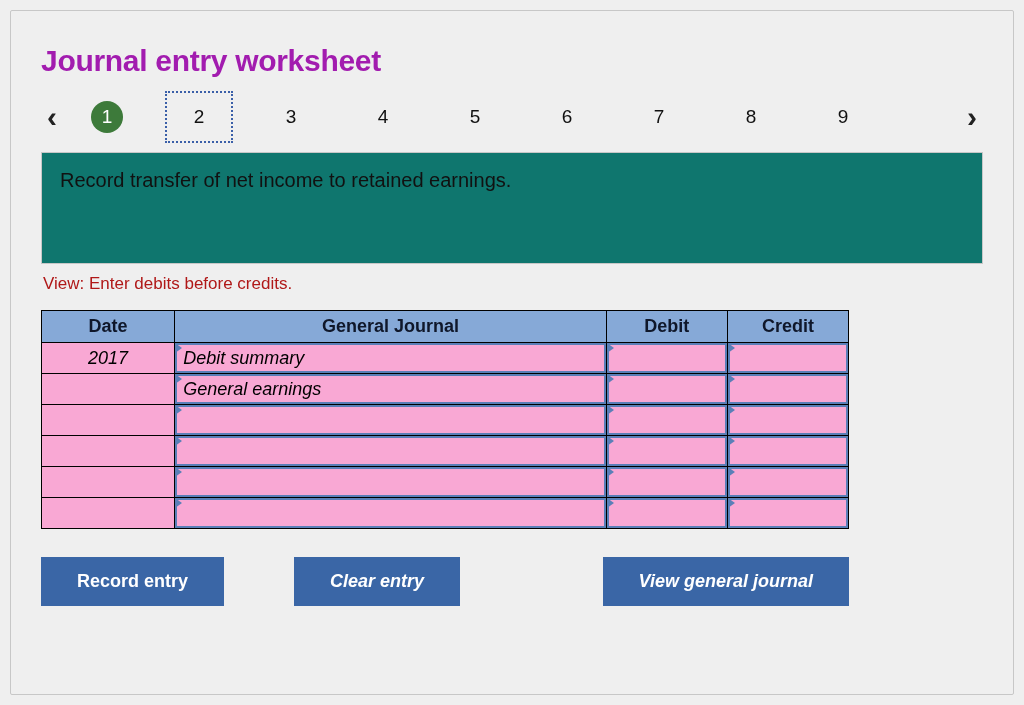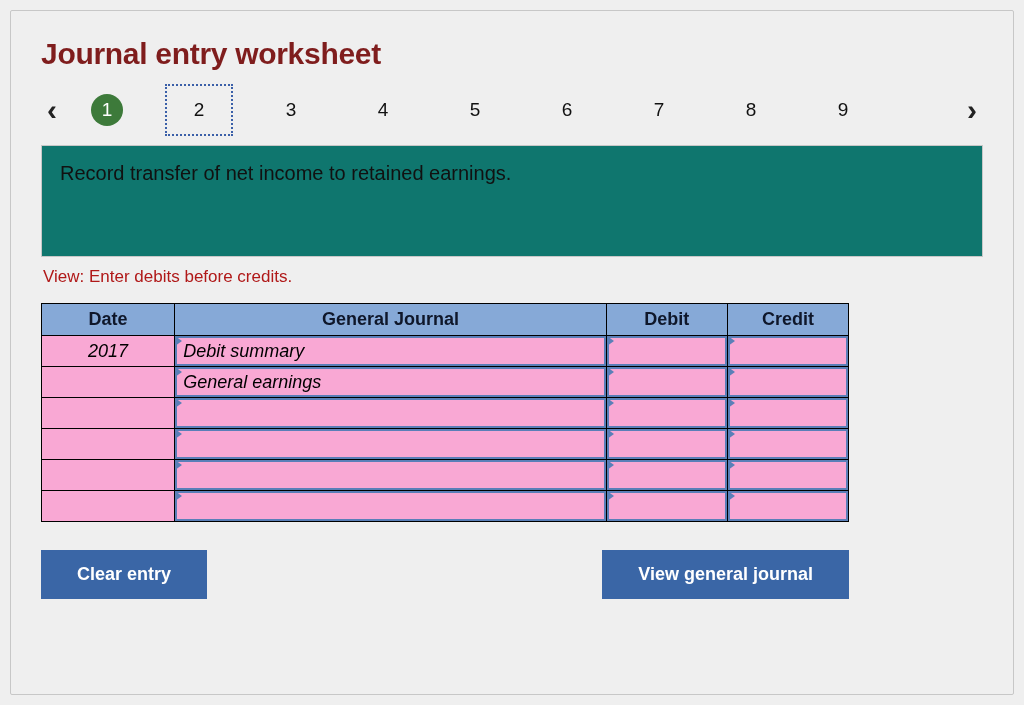--- a/index.html
+++ b/index.html
@@ -15,21 +15,21 @@
   html,body{margin:0;padding:0;background:var(--bg);font-family:var(--font);}
   .stage{box-sizing:border-box;width:1024px;height:705px;background:var(--bg);padding:10px;}
   .panel{
     box-sizing:border-box;width:100%;height:100%;
     background:var(--bg);
     border:1px solid var(--border);
     border-radius:2px;
     padding:18px 30px 24px 30px;
     position:relative;
   }
-  h1.title{margin:8px 0 14px 0;font-size:30px;font-weight:800;color:#7f1d1d;letter-spacing:-.3px;}
+  h1.title{margin:15px 0 14px 0;font-size:30px;font-weight:800;color:#a21caf;letter-spacing:-.3px;}
   .pager{display:flex;align-items:center;position:relative;height:50px;margin-bottom:10px;}
   .arrow{font-size:30px;font-weight:700;cursor:pointer;user-select:none;line-height:1;padding:0 6px;color:#222;}
   .arrow.right{position:absolute;right:0;}
   .tabs{display:flex;align-items:center;gap:60px;margin-left:28px;}
   .tab{width:32px;height:32px;border-radius:50%;display:flex;align-items:center;justify-content:center;
        font-size:19px;color:#111;cursor:pointer;position:relative;}
   .tab.completed{background:var(--green);color:#fff;}
   .tab.current::before{
     content:"";position:absolute;inset:-10px -18px;border:2px dotted #3a5fa8;
   }
@@ -65,21 +65,21 @@
     border-color:transparent transparent transparent var(--blue-cell);
     top:0;left:0;
   }
   
   td.blue-frame{box-shadow:inset 0 0 0 2px var(--blue-cell);}
   .btn-row{display:flex;align-items:center;margin-top:28px;width:808px;}
   .btn{
     background:var(--blue-btn);color:#fff;font-weight:700;font-size:18px;
     border:none;padding:14px 36px;cursor:pointer;
   }
-  .btn + .btn{margin-left:49px;}
+  .btn + .btn{margin-left:70px;font-style:italic;}
   .btn.view{margin-left:auto;}
 </style>
 </head>
 <body>
 
 <div class="stage">
   <div class="panel">
 
     <h1 class="title">Journal entry worksheet</h1>
 
@@ -182,18 +182,19 @@
               <span class="dd-text"></span>
             </td>
             <td class="col-amt dd-cell blue-frame">
               <span class="dd-text"></span>
             </td>
           </tr>
         </tbody>
     </table>
 
     <div class="btn-row">
+      <button class="btn">Record entry</button>
       <button class="btn">Clear entry</button>
       <button class="btn view">View general journal</button>
     </div>
 
   </div>
 </div>
 
 </body></html>

